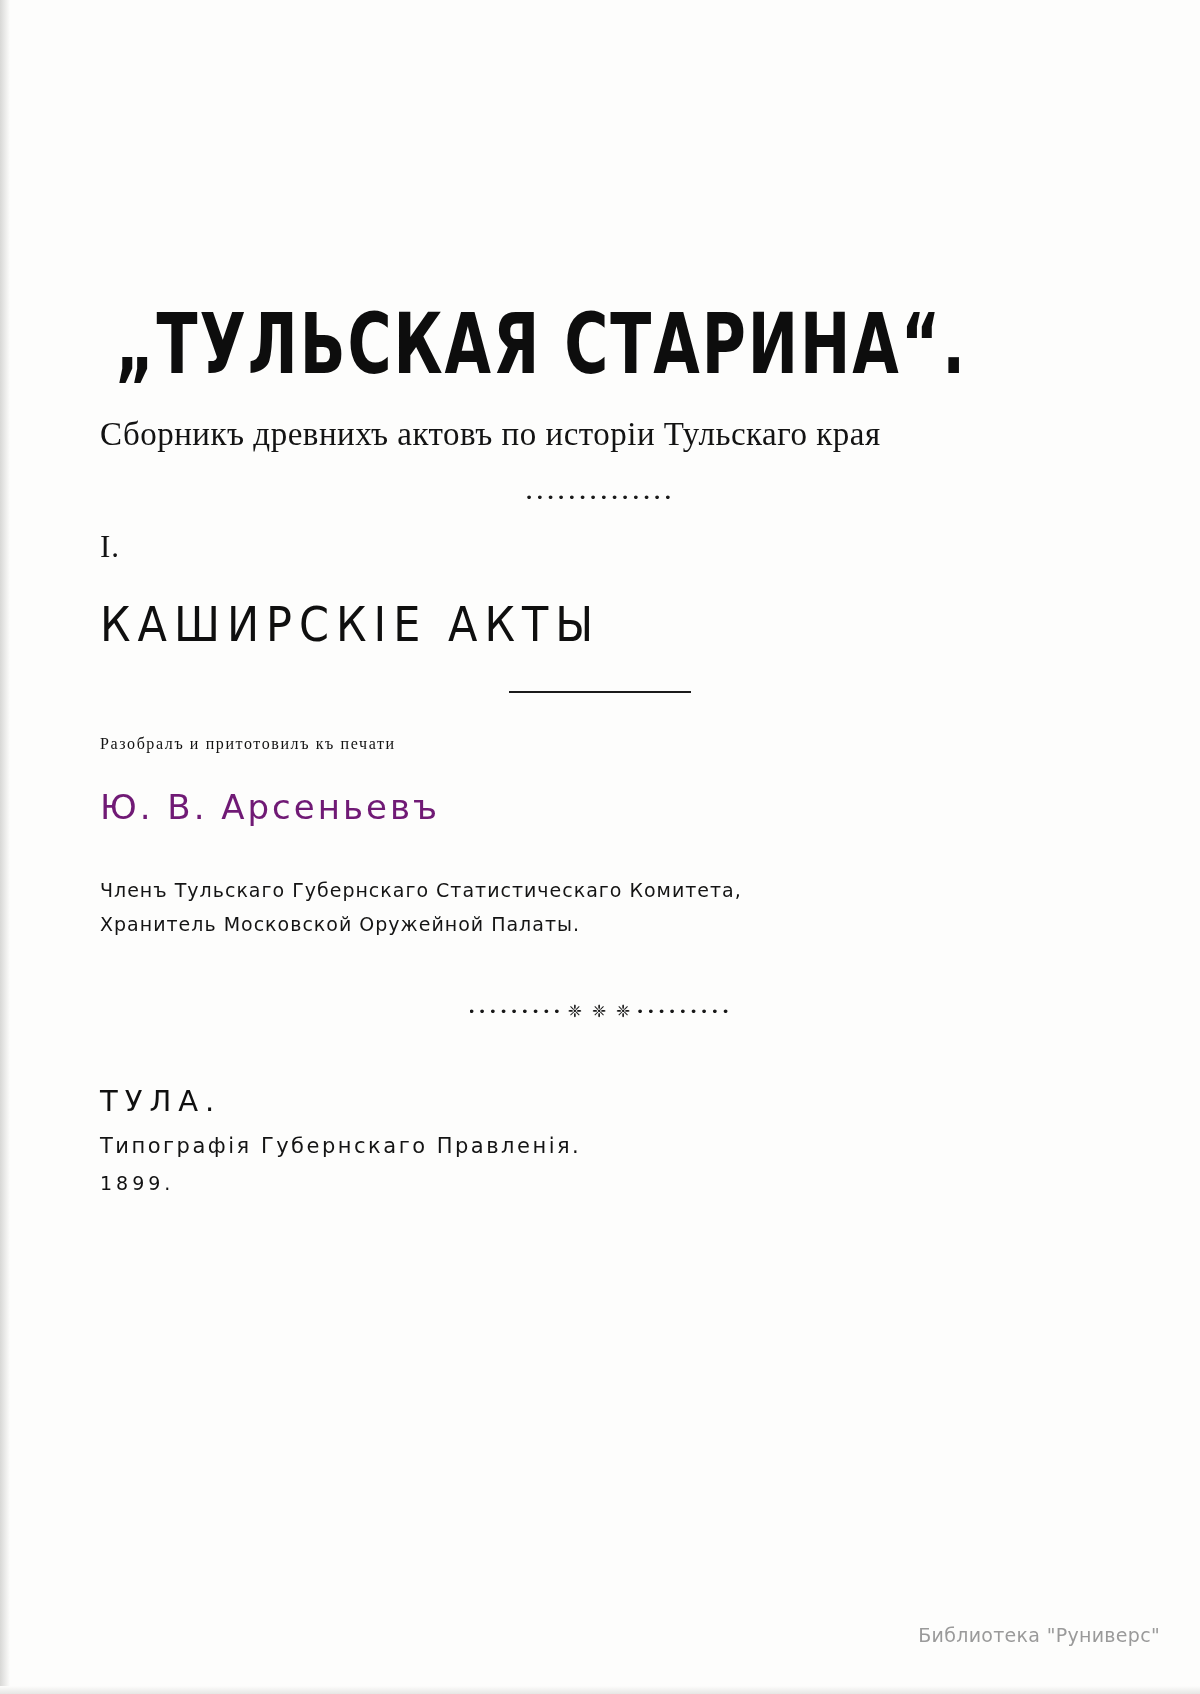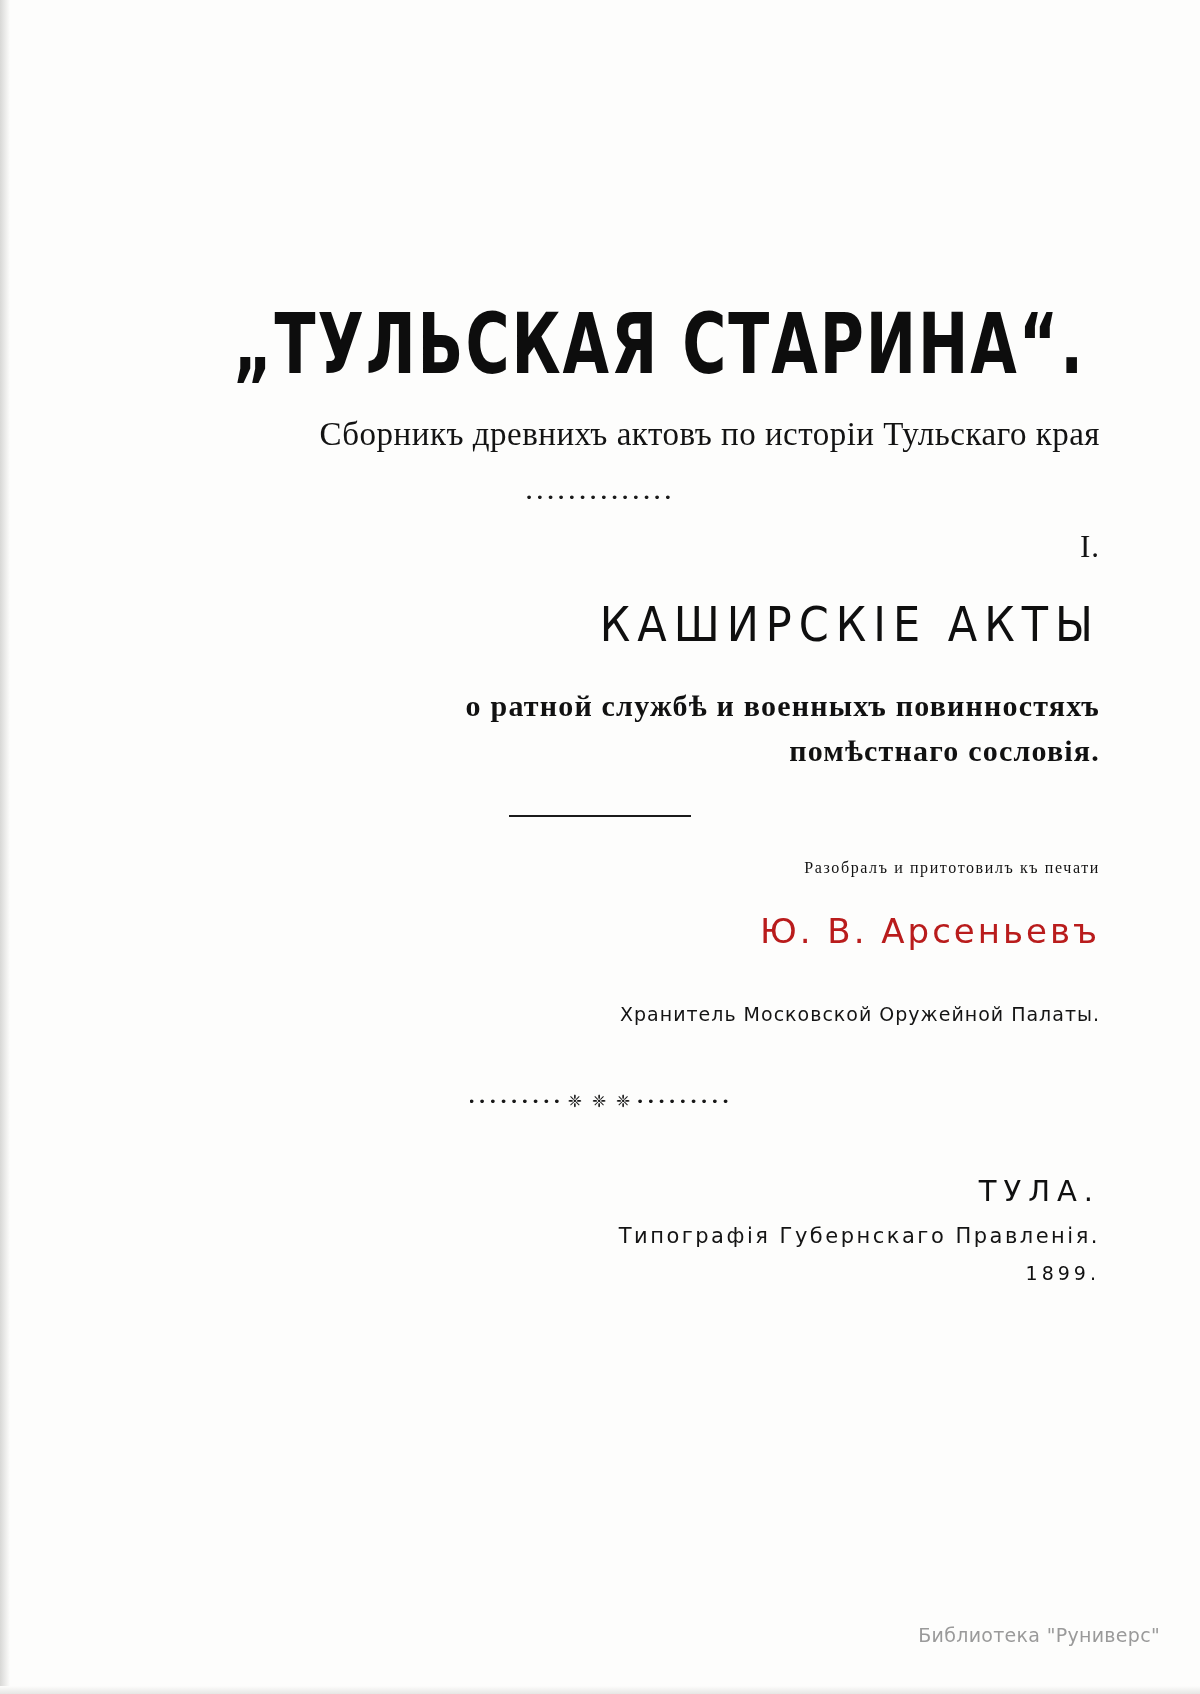--- a/index.html
+++ b/index.html
@@ -36,21 +36,21 @@
     left: 0; bottom: 0;
     width: 1200px; height: 8px;
     background: linear-gradient(to top, #e6e6e4, #fdfdfc);
   }
 
   .content {
     position: absolute;
     left: 100px;
     top: 300px;
     width: 1000px;
-    text-align: right;
+    text-align: left;
   }
 
   
   .main-title {
     font-family: "DejaVu Sans", sans-serif;
     font-weight: bold;
     font-size: 62px;
     letter-spacing: 2px;
     line-height: 1.05;
     color: #0d0d0d;
@@ -127,21 +127,21 @@
     font-size: 16px;
     letter-spacing: 1.6px;
     margin: 0 0 34px 0;
     color: #121212;
   }
 
   .author {
     font-family: "DejaVu Sans", sans-serif;
     font-size: 34px;
     letter-spacing: 3px;
-    color: #b91c1c;
+    color: #701a75;
     margin: 0 0 46px 0;
   }
 
   .affiliation {
     font-family: "DejaVu Sans", sans-serif;
     font-size: 19px;
     letter-spacing: 1px;
     line-height: 1.8;
     color: #141414;
   }
@@ -219,32 +219,29 @@
     <div class="subtitle">
       <span>Сборникъ древнихъ актовъ по исторіи Тульскаго края</span>
     </div>
 
     <div class="orn-dots">••••••••••••••••</div>
 
     <div class="section-num">I.</div>
 
     <div class="section-title">КАШИРСКІЕ АКТЫ</div>
 
-    <div class="section-desc">
-      <span>о ратной службѣ и военныхъ повинностяхъ</span>
-      <span class="line2">помѣстнаго сословія.</span>
-    </div>
 
     <div class="rule"></div>
 
     <div class="prepared-by">Разобралъ и притотовилъ къ печати</div>
 
     <div class="author">Ю. В. Арсеньевъ</div>
 
     <div class="affiliation">
+      <span>Членъ Тульскаго Губернскаго Статистическаго Комитета,</span>
       <span class="line2">Хранитель Московской Оружейной Палаты.</span>
     </div>
 
     <div class="orn-fancy">
       <span class="dots">••••••••••</span>
       <span class="diamonds">❈ ❈ ❈</span>
       <span class="dots">••••••••••</span>
     </div>
 
     <div class="imprint-city">ТУЛА.</div>

